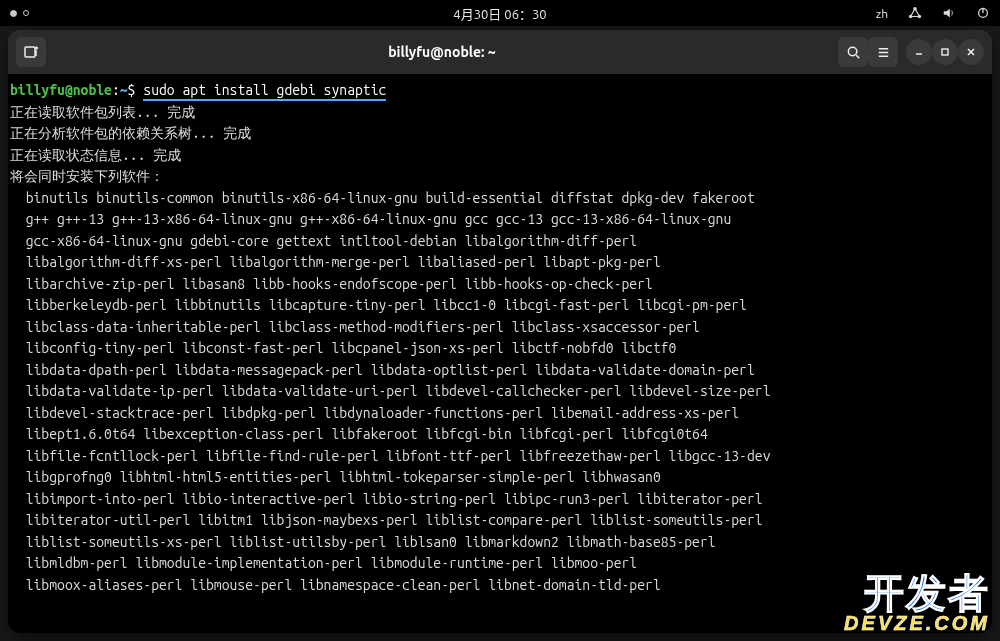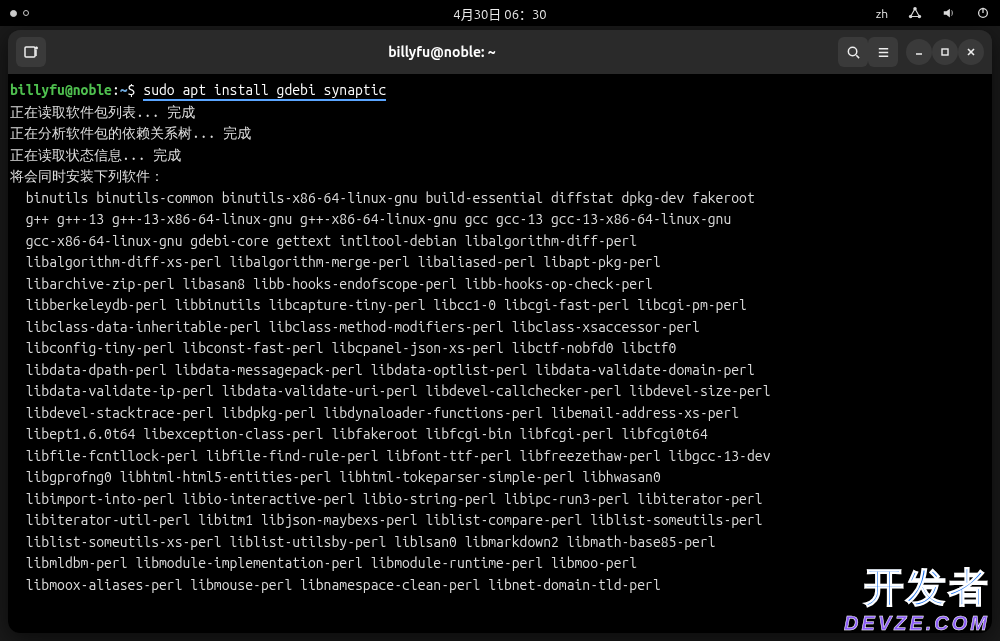--- a/index.html
+++ b/index.html
@@ -80,21 +80,21 @@
   position: absolute;
   right: 10px; bottom: 8px;
   display: flex; flex-direction: column; align-items: flex-end;
   font-family: "SimHei", sans-serif;
   color: #0b68f0;
   -webkit-text-stroke: 1px #fff;
   font-weight: bold;
   line-height: 1;
 }
 .watermark .line1 { font-size: 40px; letter-spacing: 2px; }
-.watermark .line2 { font-size: 20px; letter-spacing: 3px; -webkit-text-stroke: 0.5px #fff; color:#8b5cf6; font-style: italic; margin-top:6px;}
+.watermark .line2 { font-size: 20px; letter-spacing: 3px; -webkit-text-stroke: 0.5px #fff; color:#fde047; font-style: italic; margin-top:0;}
 svg { display: block; }
 </style>
 </head>
 <body>
 
 <div class="topbar">
   <div class="topbar-left">
     <span class="circle-dot fill"></span>
     <span class="circle-dot"></span>
   </div>

